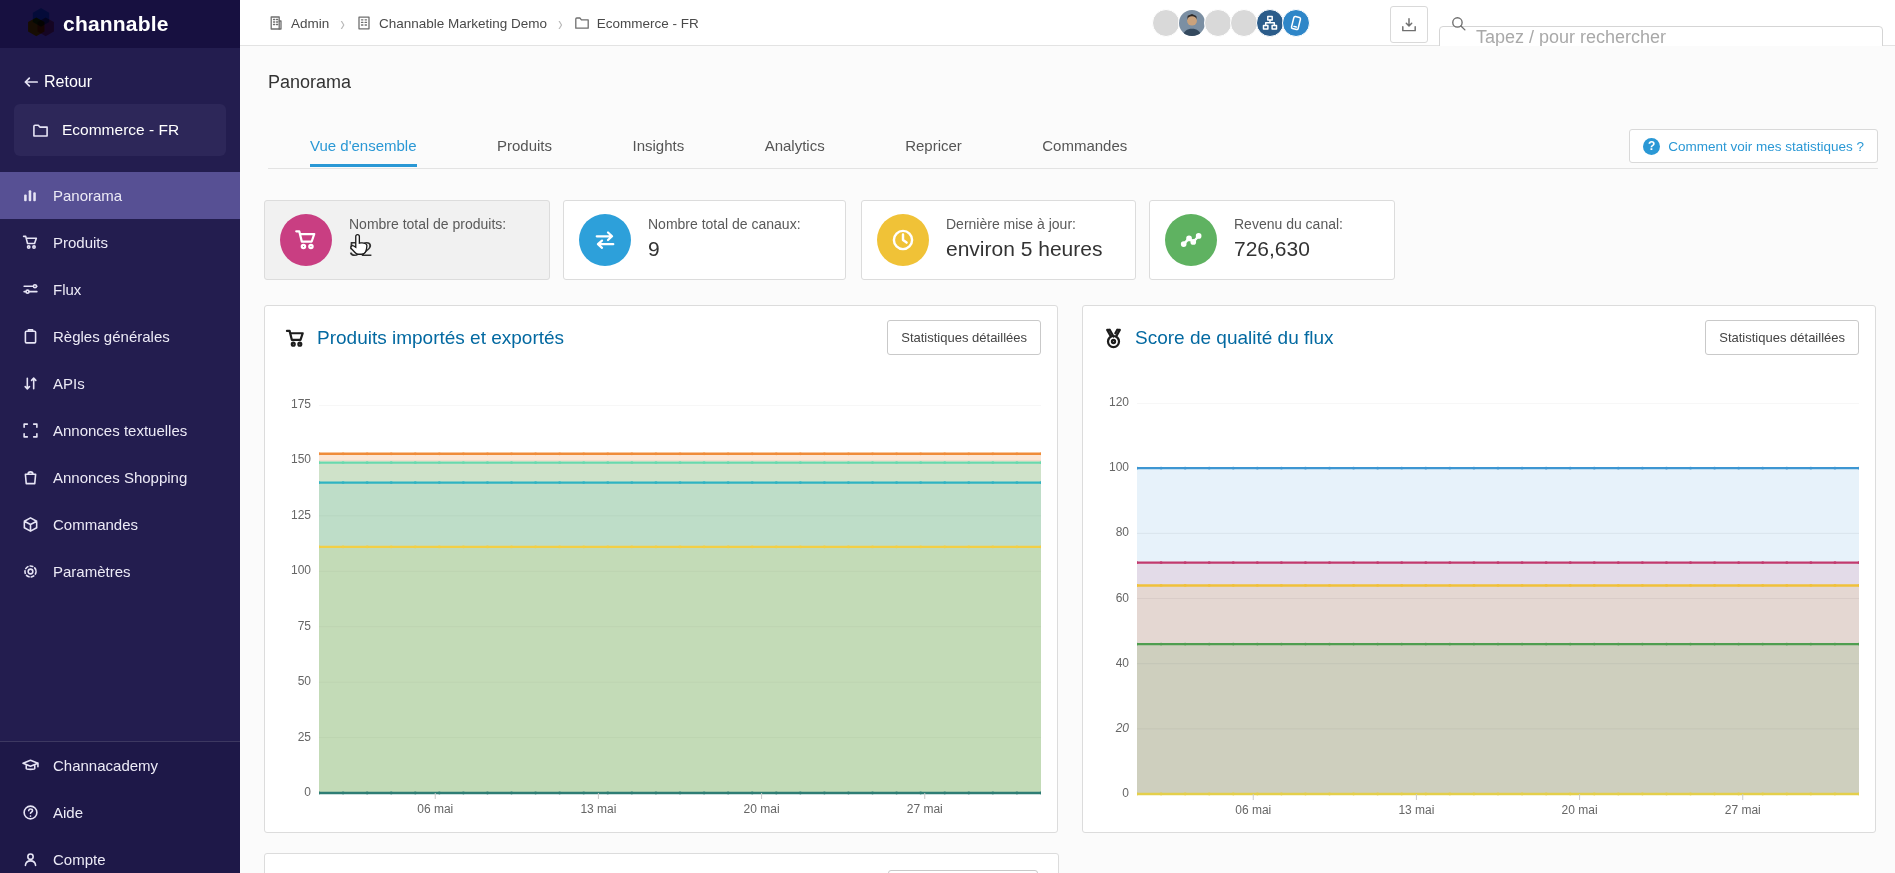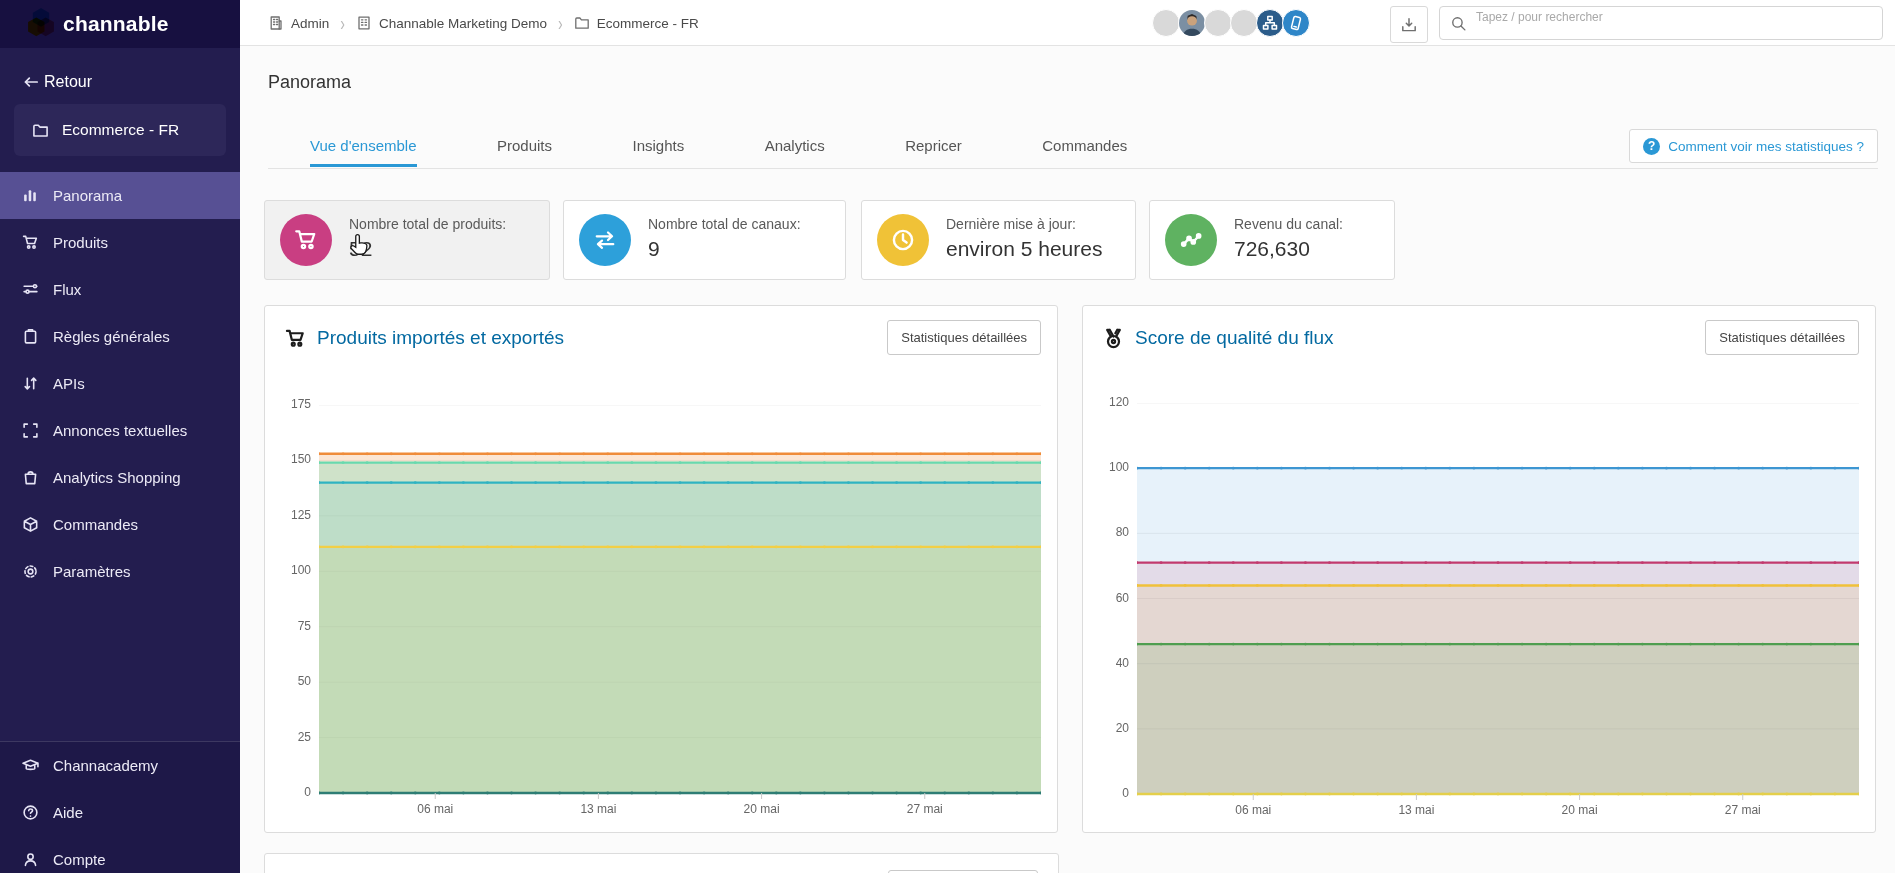--- a/index.html
+++ b/index.html
@@ -37,21 +37,21 @@
   .av{width:28px;height:28px;border-radius:50%;margin-left:-2px;border:1px solid #fff;box-sizing:border-box;
       display:flex;align-items:center;justify-content:center;overflow:hidden;cursor:pointer;}
   .av.gray{background:#d9d9d9;}
   .av.navy{background:#2b5c8a;}
   .av.blue{background:#2e86c8;}
   .wic path,.wic rect,.wic circle{stroke:#fff;fill:none;stroke-width:1.5;stroke-linecap:round;stroke-linejoin:round;}
   .dl-btn{position:absolute;right:467px;top:6px;width:36px;height:35px;border:1px solid #d9d9d9;border-radius:3px;
           background:#fff;display:flex;align-items:center;justify-content:center;cursor:pointer;}
   .search{position:absolute;right:12px;top:6px;width:444px;height:34px;}
   .search input{width:100%;height:100%;box-sizing:border-box;border:1px solid #d5d5d5;border-radius:4px;
-                padding:0 10px 12px 36px;font-size:12px;color:#444;outline:none;font-family:inherit;background:#fff;}
+                padding:0 10px 12px 36px;font-size:18px;color:#444;outline:none;font-family:inherit;background:#fff;margin-top:20px;}
   .search input::placeholder{color:#a9a9a9;}
   .search .sic{position:absolute;left:11px;top:9px;}
 
   
   .main{position:absolute;left:240px;top:46px;width:1655px;height:827px;background:#fbfbfb;}
   .page-title{position:absolute;left:28px;top:26px;font-size:18px;font-weight:500;color:#333;}
   .tabs{position:absolute;left:28px;top:84px;width:1610px;height:39px;border-bottom:1px solid #e3e3e3;box-sizing:border-box;padding-top:7px;}
   .tab{display:inline-block;margin-right:34px;font-size:15px;color:#555;padding-bottom:12px;position:relative;cursor:pointer;margin-left:42px;}
   .tab.active{color:#2a98d5;}
   .tab.active::after{content:"";position:absolute;left:0;bottom:-1px;width:100%;height:3px;background:#2a98d5;}
@@ -154,21 +154,21 @@
     <div class="menu-item">
       <svg class="ic" width="17" height="17" viewBox="0 0 16 16">
         <path d="M2 5V2h3 M11 2h3v3 M14 11v3h-3 M5 14H2v-3"></path>
       </svg>
       <span>Annonces textuelles</span>
     </div>
     <div class="menu-item">
       <svg class="ic" width="17" height="17" viewBox="0 0 16 16">
         <path d="M3.2 5h9.6l-.8 8.8H4z M5.7 5a2.3 2.3 0 014.6 0"></path>
       </svg>
-      <span>Analytics Shopping</span>
+      <span>Annonces Shopping</span>
     </div>
     <div class="menu-item">
       <svg class="ic" width="17" height="17" viewBox="0 0 16 16">
         <path d="M8 1.8 13.8 5v6L8 14.2 2.2 11V5z M8 8 13.8 5 M8 8 2.2 5 M8 8v6.2"></path>
       </svg>
       <span>Commandes</span>
     </div>
     <div class="menu-item">
       <svg class="ic" width="17" height="17" viewBox="0 0 16 16">
         <circle cx="8" cy="8" r="2.2"></circle>
@@ -715,21 +715,21 @@
         <circle cx="649.8" cy="391" r="1.4" fill="#e4cf4b" fill-opacity="0.9"></circle>
         <circle cx="673.8666666666667" cy="391" r="1.4" fill="#e4cf4b" fill-opacity="0.9"></circle>
         <circle cx="697.9333333333333" cy="391" r="1.4" fill="#e4cf4b" fill-opacity="0.9"></circle>
         <circle cx="722" cy="391" r="1.4" fill="#e4cf4b" fill-opacity="0.9"></circle>
         <line x1="116.242" y1="391" x2="116.242" y2="397" stroke="#c9c9c9" stroke-width="1"></line>
         <line x1="279.414" y1="391" x2="279.414" y2="397" stroke="#c9c9c9" stroke-width="1"></line>
         <line x1="442.586" y1="391" x2="442.586" y2="397" stroke="#c9c9c9" stroke-width="1"></line>
         <line x1="605.7579999999999" y1="391" x2="605.7579999999999" y2="397" stroke="#c9c9c9" stroke-width="1"></line>
       </svg>
   <span class="axis-label ylab" style="left: 2px; top: 480px; width: 44px;">0</span>
-      <span class="axis-label ylab" style="left: 2px; top: 414.833px; width: 44px;">20</span>
+      <span class="axis-label ylab" style="left: 2px; top: 414.833px; width: 44px; font-style: italic;">20</span>
       <span class="axis-label ylab" style="left: 2px; top: 349.667px; width: 44px;">40</span>
       <span class="axis-label ylab" style="left: 2px; top: 284.5px; width: 44px;">60</span>
       <span class="axis-label ylab" style="left: 2px; top: 219.333px; width: 44px;">80</span>
       <span class="axis-label ylab" style="left: 2px; top: 154.167px; width: 44px;">100</span>
       <span class="axis-label ylab" style="left: 2px; top: 89px; width: 44px;">120</span>
       <span class="axis-label xlab" style="left: 135.242px; top: 497px; width: 70px;">06 mai</span>
       <span class="axis-label xlab" style="left: 298.414px; top: 497px; width: 70px;">13 mai</span>
       <span class="axis-label xlab" style="left: 461.586px; top: 497px; width: 70px;">20 mai</span>
       <span class="axis-label xlab" style="left: 624.758px; top: 497px; width: 70px;">27 mai</span>
     </div>

